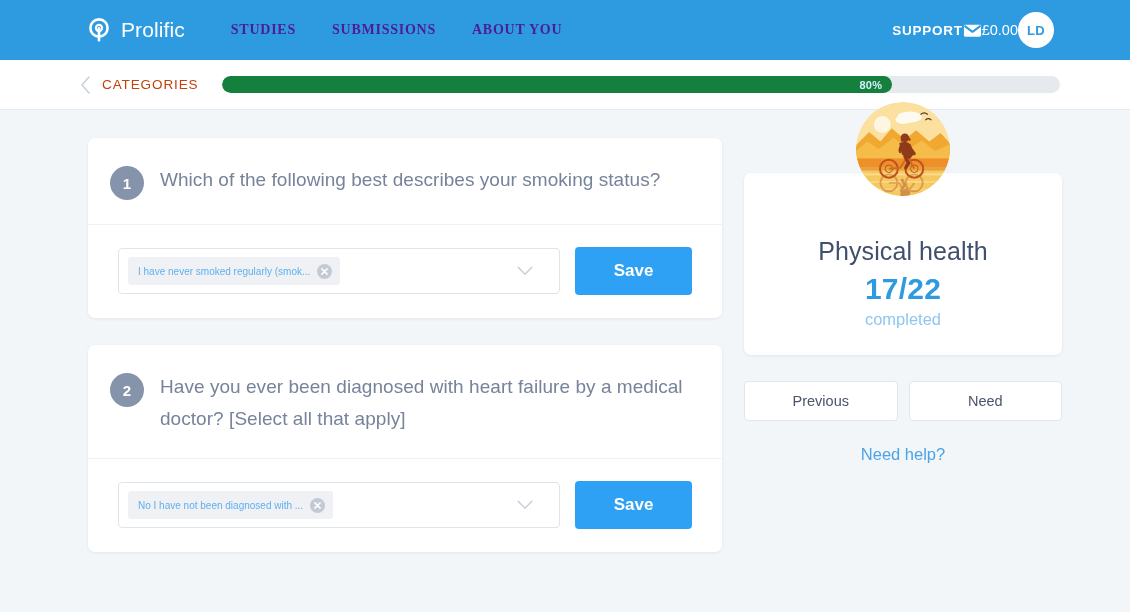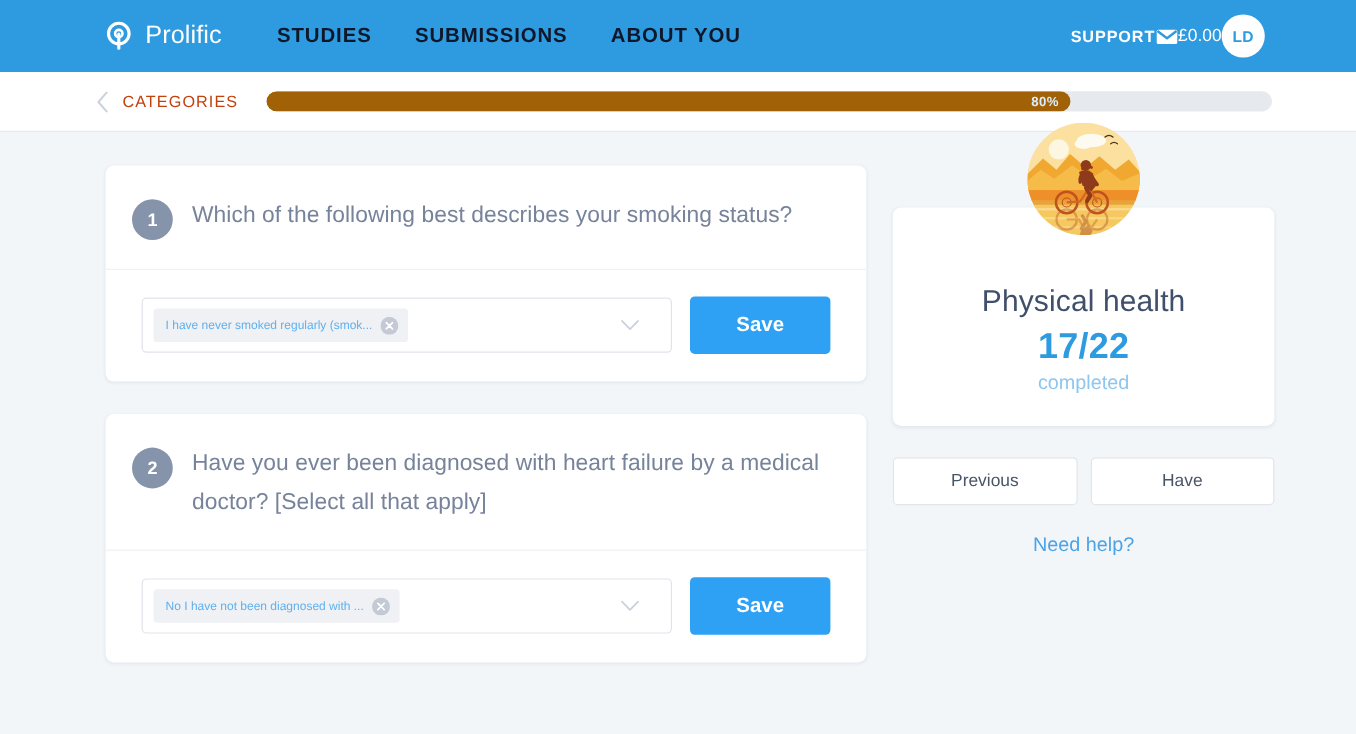--- a/index.html
+++ b/index.html
@@ -47,28 +47,29 @@
     letter-spacing: 0.1px;
     white-space: nowrap;
   }
 
   .nav-links {
     display: flex;
     align-items: center;
     gap: 36px;
   }
   .nav-link {
-    color: #0f172a;
-    font-size: 17px;
+    color: #4c1d95;
+    font-size: 14px;
     font-weight: 700;
     letter-spacing: 0.75px;
     text-transform: uppercase;
     white-space: nowrap;
     cursor: pointer;
     text-decoration: none;
+    font-family: Liberation Serif, serif;
   }
 
   .nav-right {
     margin-left: auto;
     display: flex;
     align-items: center;
   }
   .nav-support {
     color: #ffffff;
     font-size: 13.5px;
@@ -142,21 +143,21 @@
     flex: 1;
     height: 17px;
     background: #e6eaee;
     border-radius: 9px;
     position: relative;
     overflow: hidden;
   }
   .progress-fill {
     position: absolute;
     left: 0; top: 0; bottom: 0;
-    background: #a16207;
+    background: #15803d;
     border-radius: 9px;
     display: flex;
     align-items: center;
     justify-content: flex-end;
     padding-right: 10px;
   }
   .progress-label {
     color: #d9edfd;
     font-size: 11px;
     font-weight: 700;
@@ -506,19 +507,19 @@
         </svg>
       </div>
 
       <div class="side-title">Physical health</div>
       <div class="side-count">17/22</div>
       <div class="side-completed">completed</div>
     </div>
 
     <div class="nav-buttons">
       <button class="nav-btn">Previous</button>
-      <button class="nav-btn">Have</button>
+      <button class="nav-btn">Need</button>
     </div>
 
     <a class="help-link">Need help?</a>
   </div>
 
 </div>
 
 </body></html>

